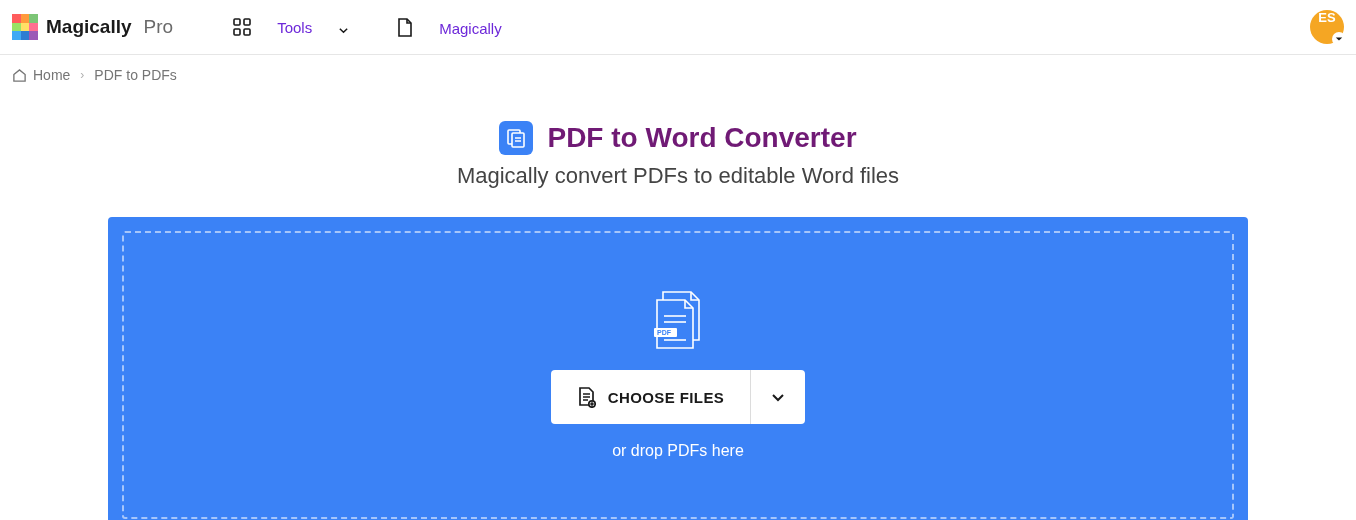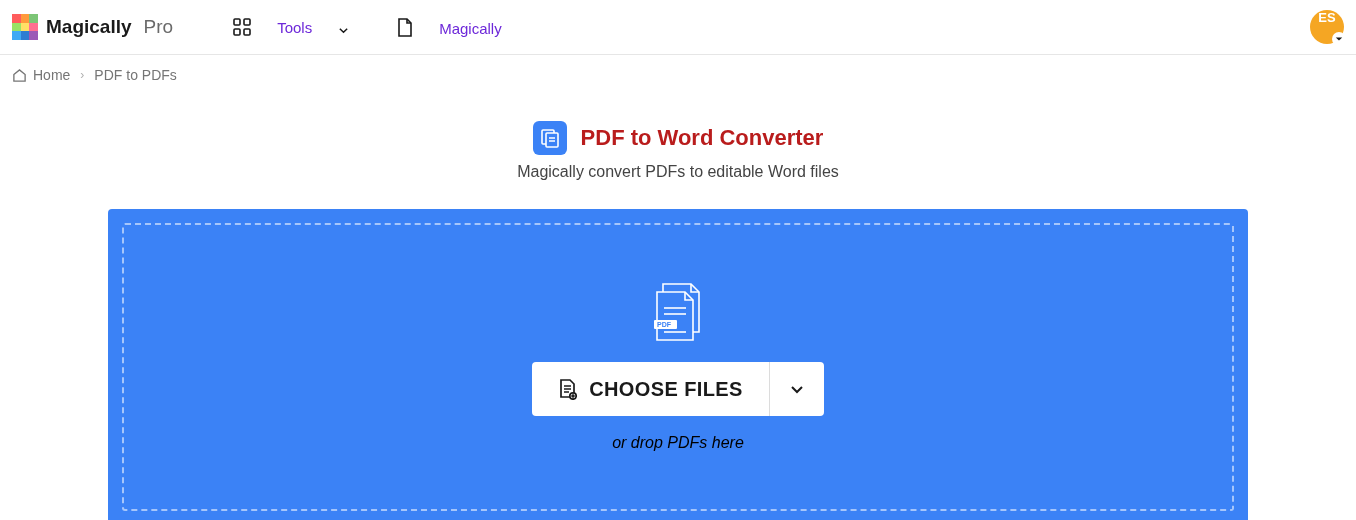--- a/index.html
+++ b/index.html
@@ -107,27 +107,27 @@
     .title-icon {
       width: 34px;
       height: 34px;
       background: #3b82f6;
       border-radius: 6px;
       display: flex;
       align-items: center;
       justify-content: center;
     }
     .page-title {
-      font-size: 22px;
+      font-size: 28px;
       font-weight: 700;
-      color: #b91c1c;
+      color: #701a75;
     }
     .page-sub {
       margin-top: 8px;
-      font-size: 16px;
+      font-size: 22px;
       color: #444;
     }
     .dropzone-wrap {
       margin: 28px auto 0 auto;
       width: 1140px;
       background: #3b82f6;
       padding: 14px;
       border-radius: 4px;
     }
     .dropzone {
@@ -150,38 +150,37 @@
       background: #fff;
       border-radius: 4px;
       overflow: hidden;
       height: 54px;
     }
     .btn-main {
       display: flex;
       align-items: center;
       gap: 12px;
       padding: 0 26px;
-      font-size: 20px;
+      font-size: 15px;
       font-weight: 700;
       letter-spacing: 0.4px;
       color: #1a1a1a;
       cursor: pointer;
       border-right: 1px solid #dcdcdc;
     }
     .btn-drop {
       width: 54px;
       display: flex;
       align-items: center;
       justify-content: center;
       cursor: pointer;
     }
     .drop-alt {
-      color: #000000;
+      color: #ffffff;
       font-size: 16px;
-      font-style: italic;
     }
   </style>
 </head>
 <body>
 
 <div class="header">
   <div class="logo-block">
     <div class="logo-square">
       <div></div>
         <div></div>

